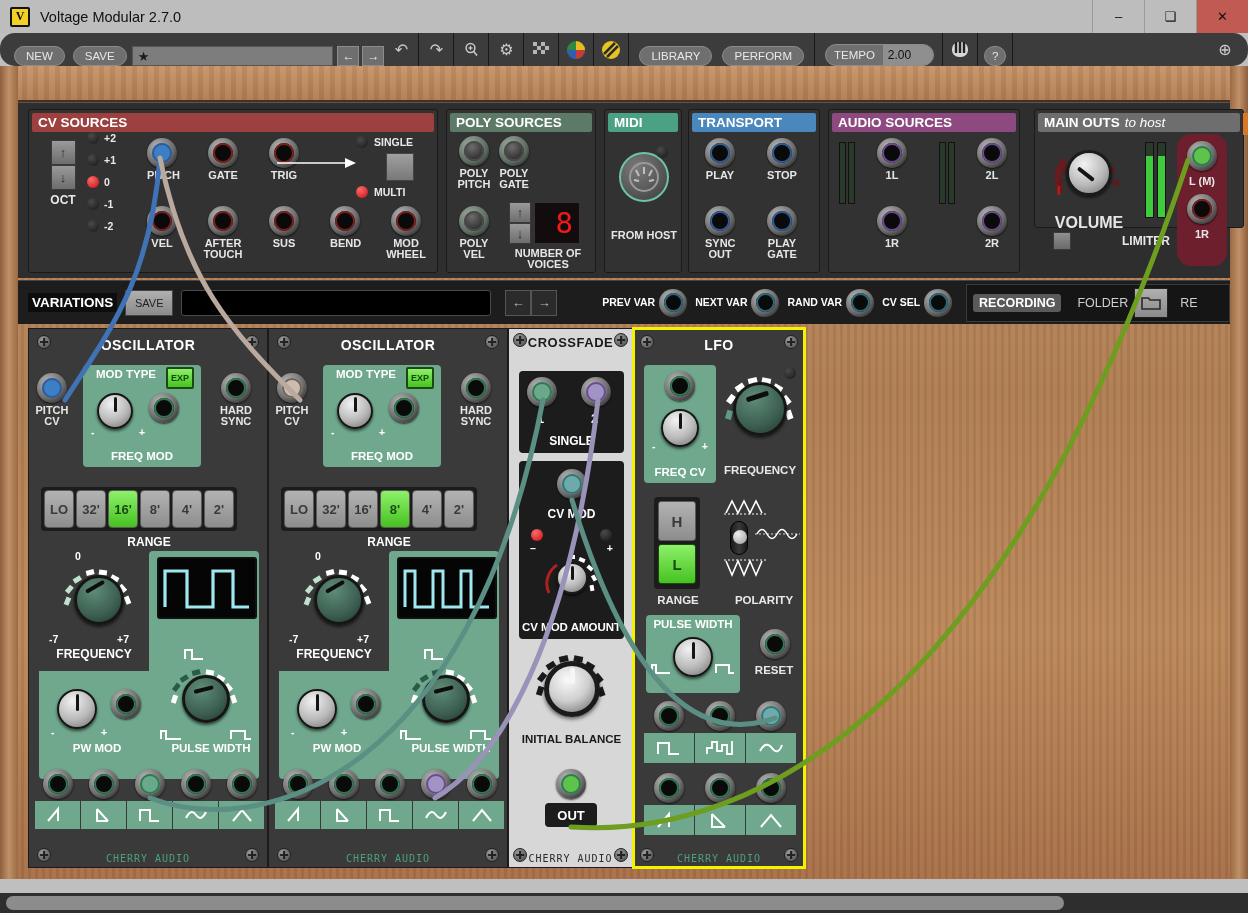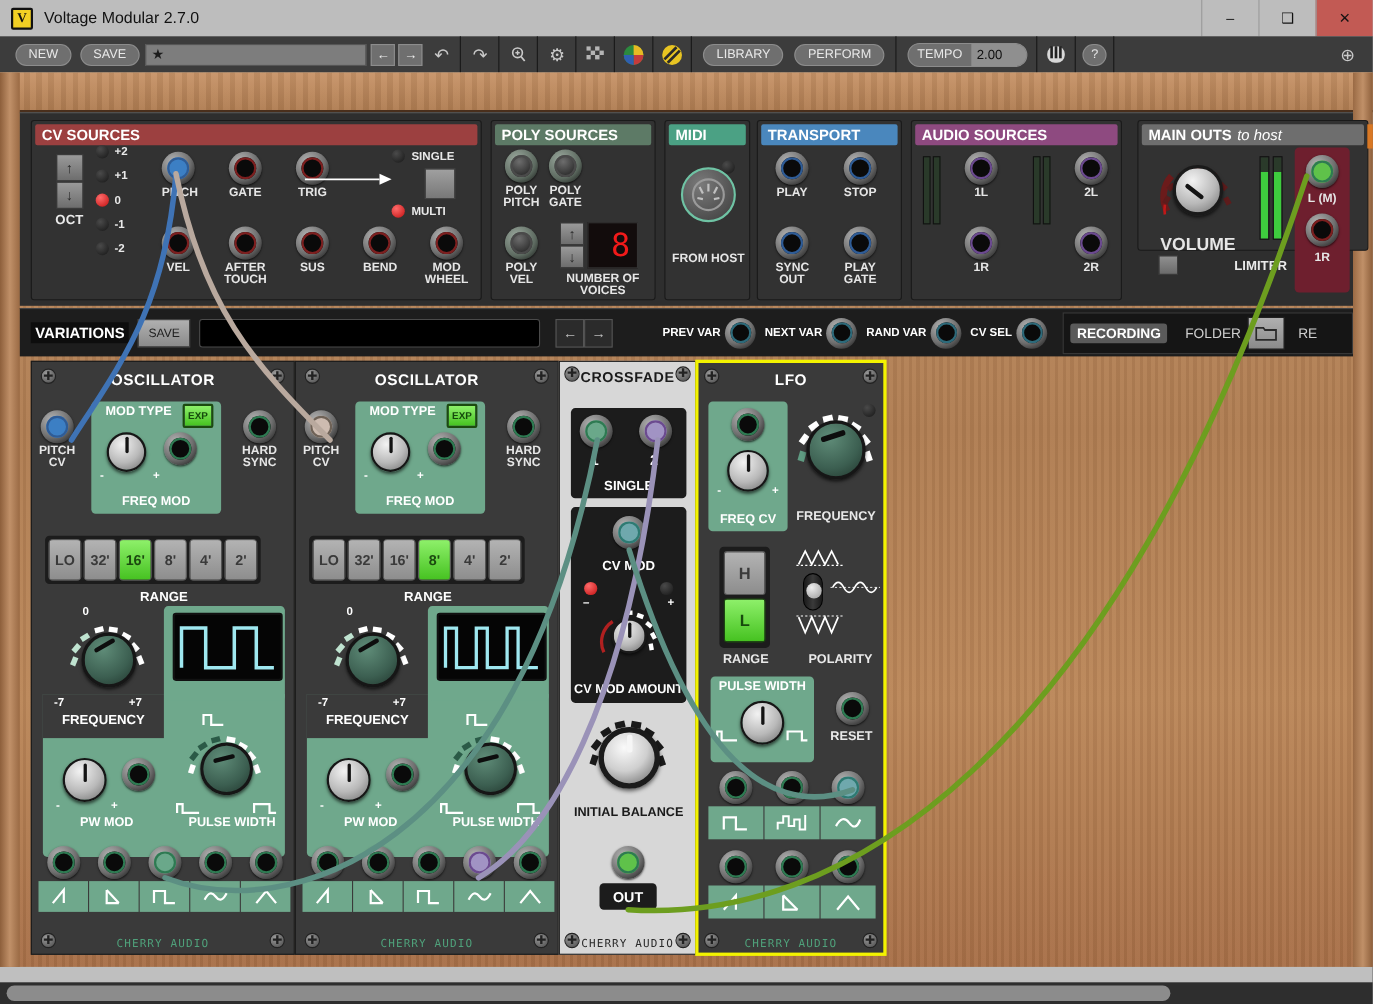--- a/index.html
+++ b/index.html
@@ -19,21 +19,21 @@
     font-family:"Liberation Serif", serif; }
   .tb-title { margin-left:10px; font-size:14.5px; color:#111; }
   .tb-btns { margin-left:auto; display:flex; height:33px; }
   .tb-btn { width:52px; height:33px; display:flex; align-items:center;
     justify-content:center; background:#bdbdbd; border-left:1px solid #9a9a9a;
     font-size:13px; color:#111; }
   .tb-btn.close { background:#c25a54; }
 
   
   .toolbar { position:absolute; left:0; top:33px; width:1248px; height:33px;
-    background:#3c3c3c; display:flex; align-items:center; }
+    background:#3c3c3c; display:flex; align-items:flex-end;border-radius:15px; }
   .pillbtn { height:20px; padding:0 11px; border-radius:10px; background:#6f6f6f;
     color:#e8e8e8; font-size:11.5px; display:flex; align-items:center;
     justify-content:center; border:1px solid #8c8c8c; }
   .tb-sep { width:1px; height:33px; background:#181818; }
   .presetfield { flex:1; height:20px; background:#7d7d7d; border:1px solid #555;
     display:flex; align-items:center; padding-left:5px; color:#1b1b1b; font-size:12px; }
   .sqbtn { width:22px; height:20px; background:#6f6f6f; border:1px solid #8c8c8c;
     display:flex; align-items:center; justify-content:center; color:#eee; font-size:12px; }
   .icbtn { width:34px; height:33px; display:flex; align-items:center;
     justify-content:center; color:#c9c9c9; font-size:16px; }
@@ -509,21 +509,21 @@
       </div>
       <div class="jlbl" style="position:absolute;left:14px;top:105px;width:80px;font-size:16px;">VOLUME</div>
       <div style="position:absolute;left:18px;top:122px;display:flex;align-items:center;gap:7px;">
         <div style="width:18px;height:18px;background:linear-gradient(180deg,#909090,#6a6a6a);border:1px solid #3a3a3a;"></div>
         <span class="smd" style="font-size:12px;margin-left:44px;">LIMITER</span>
       </div>
       <div style="position:absolute;left:110px;top:32px;display:flex;gap:3px;">
         <div class="meter" style="width:9px;height:76px;background:linear-gradient(180deg,#2a3a2a 0 18%,#3ecb3e 18% 100%);"></div>
         <div class="meter" style="width:9px;height:76px;background:linear-gradient(180deg,#2a3a2a 0 18%,#3ecb3e 18% 100%);"></div>
       </div>
-      <div style="position:absolute;left:142px;top:24px;width:50px;height:132px;background:#6e1f2e;border-radius:4px;">
+      <div style="position:absolute;left:142px;top:24px;width:50px;height:132px;background:#6e1f2e;border-radius:14px;">
         <div style="position:absolute;left:10px;top:7px;">
             <div class="jack lit-green">
               <i></i>
             </div>
           </div>
         <div class="jlbl" style="position:absolute;left:0;top:40px;width:50px;">L (M)</div>
         <div style="position:absolute;left:10px;top:60px;">
             <div class="jack">
               <i></i>
             </div>

